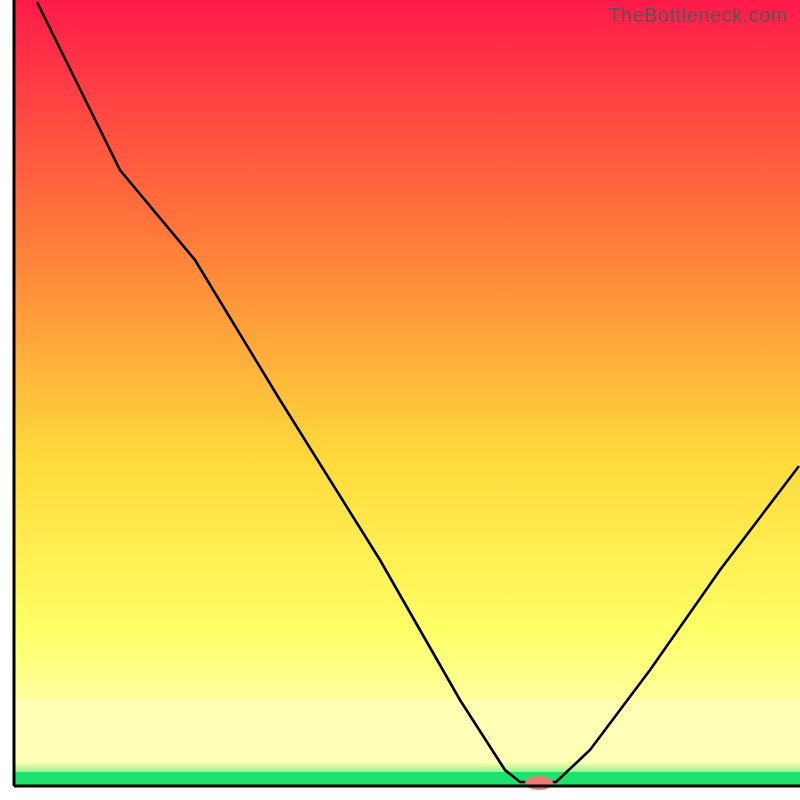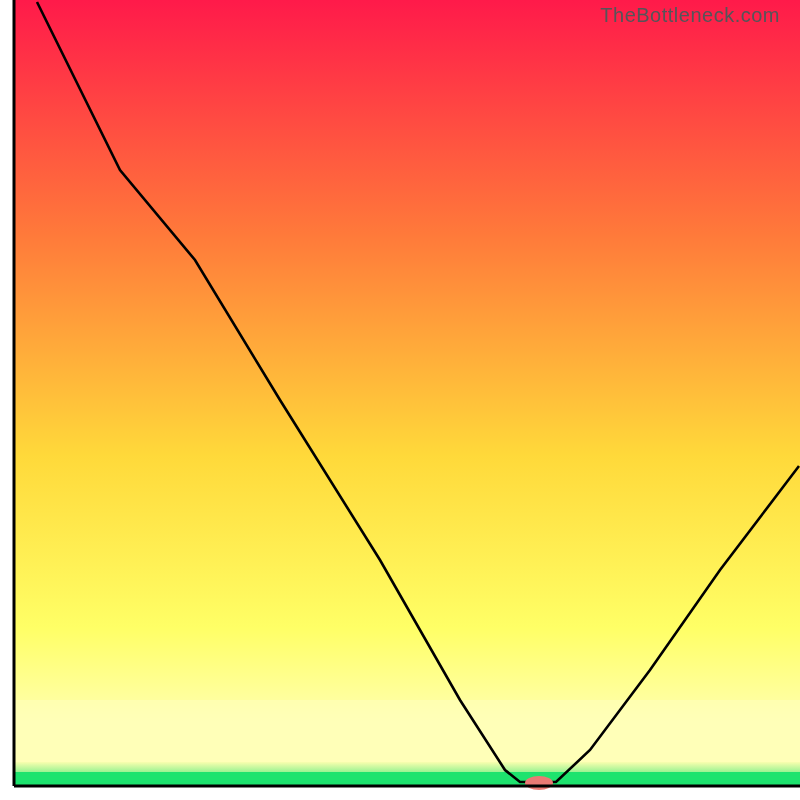--- a/index.html
+++ b/index.html
@@ -15,21 +15,21 @@
     position: relative;
     width: 800px;
     height: 800px;
   }
   svg {
     display: block;
   }
   .watermark {
     position: absolute;
     top: 4px;
-    right: 20px;
+    right: 12px;
     color: #555559;
     font-size: 20px;
     letter-spacing: 0.5px;
     font-weight: 500;
     user-select: none;
   }
 </style>
 </head>
 <body>
 

